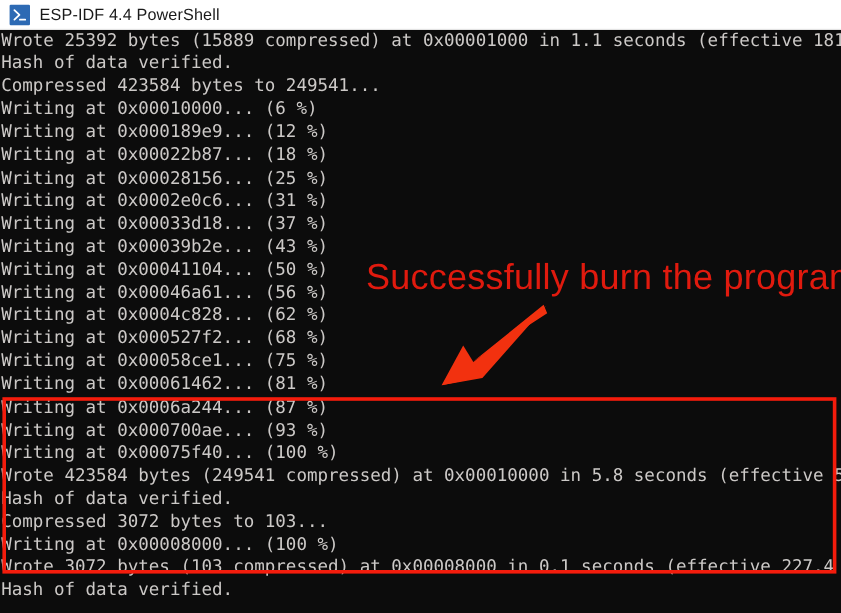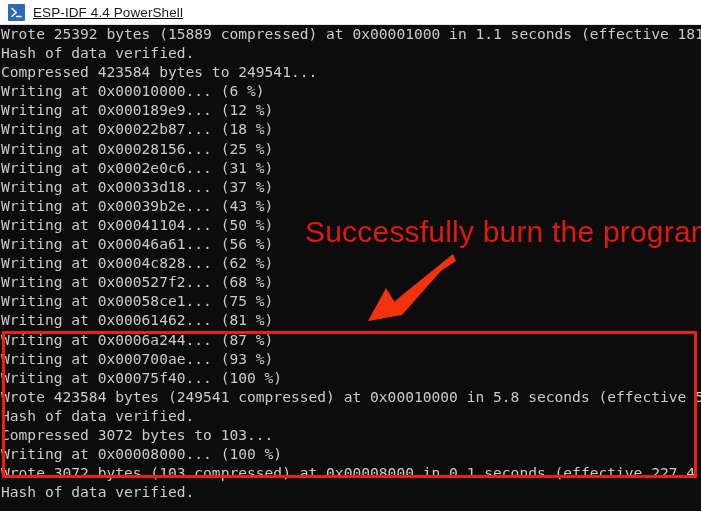--- a/index.html
+++ b/index.html
@@ -27,21 +27,20 @@
     left: 0;
     top: 0;
     width: 701px;
     height: 25px;
     background: #ffffff;
     border-bottom: 1px solid #e3e3e3;
     display: flex;
     align-items: center;
     padding-left: 8px;
     box-sizing: border-box;
-    text-decoration: underline;
   }
   .ps-icon {
     width: 17px;
     height: 17px;
     background: #2d6ab4;
     border-radius: 1px;
     display: flex;
     align-items: center;
     justify-content: center;
     flex: none;

